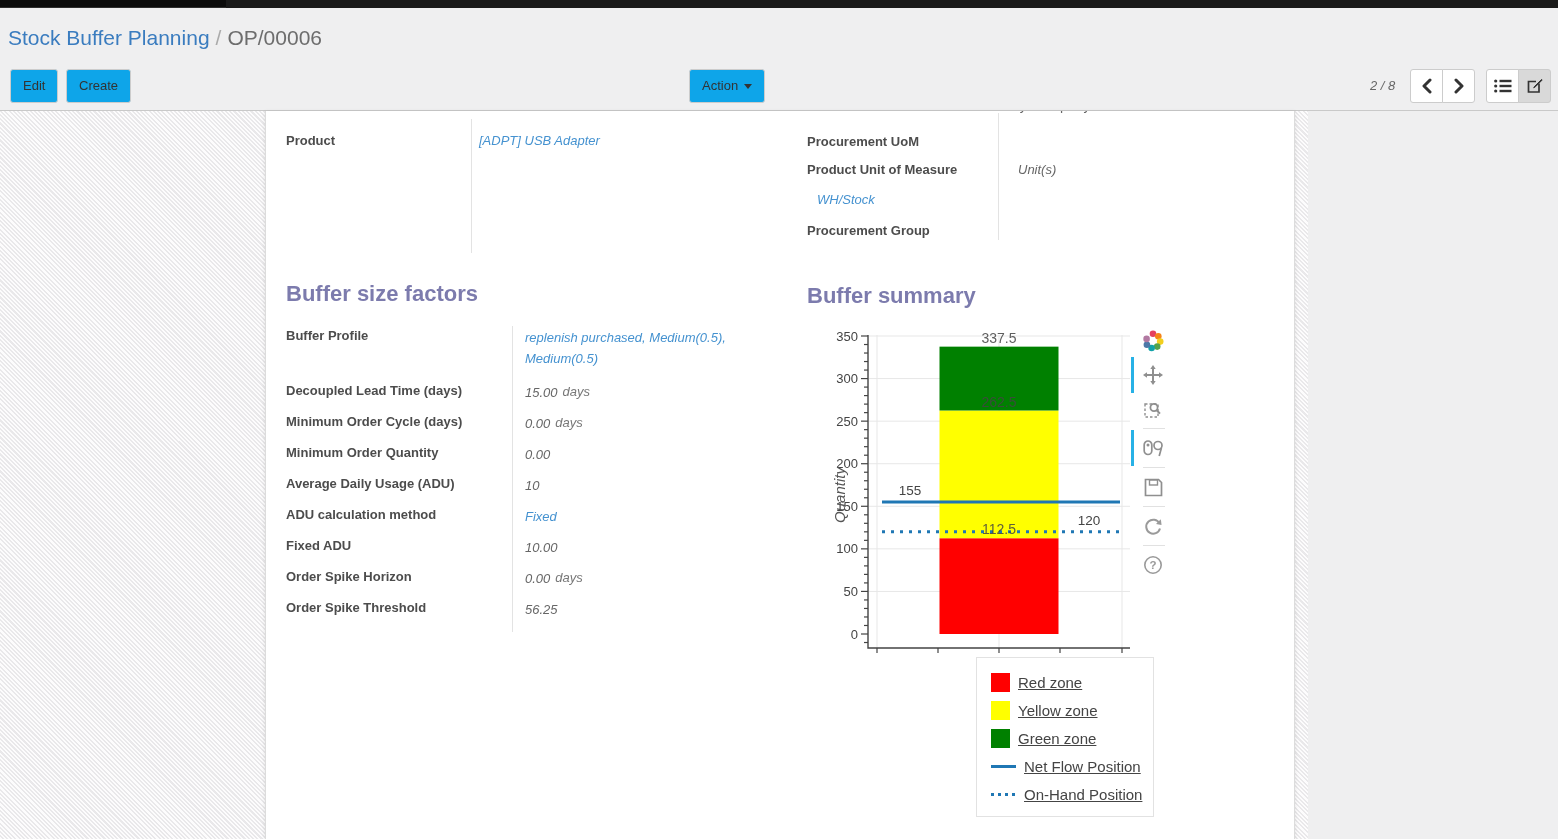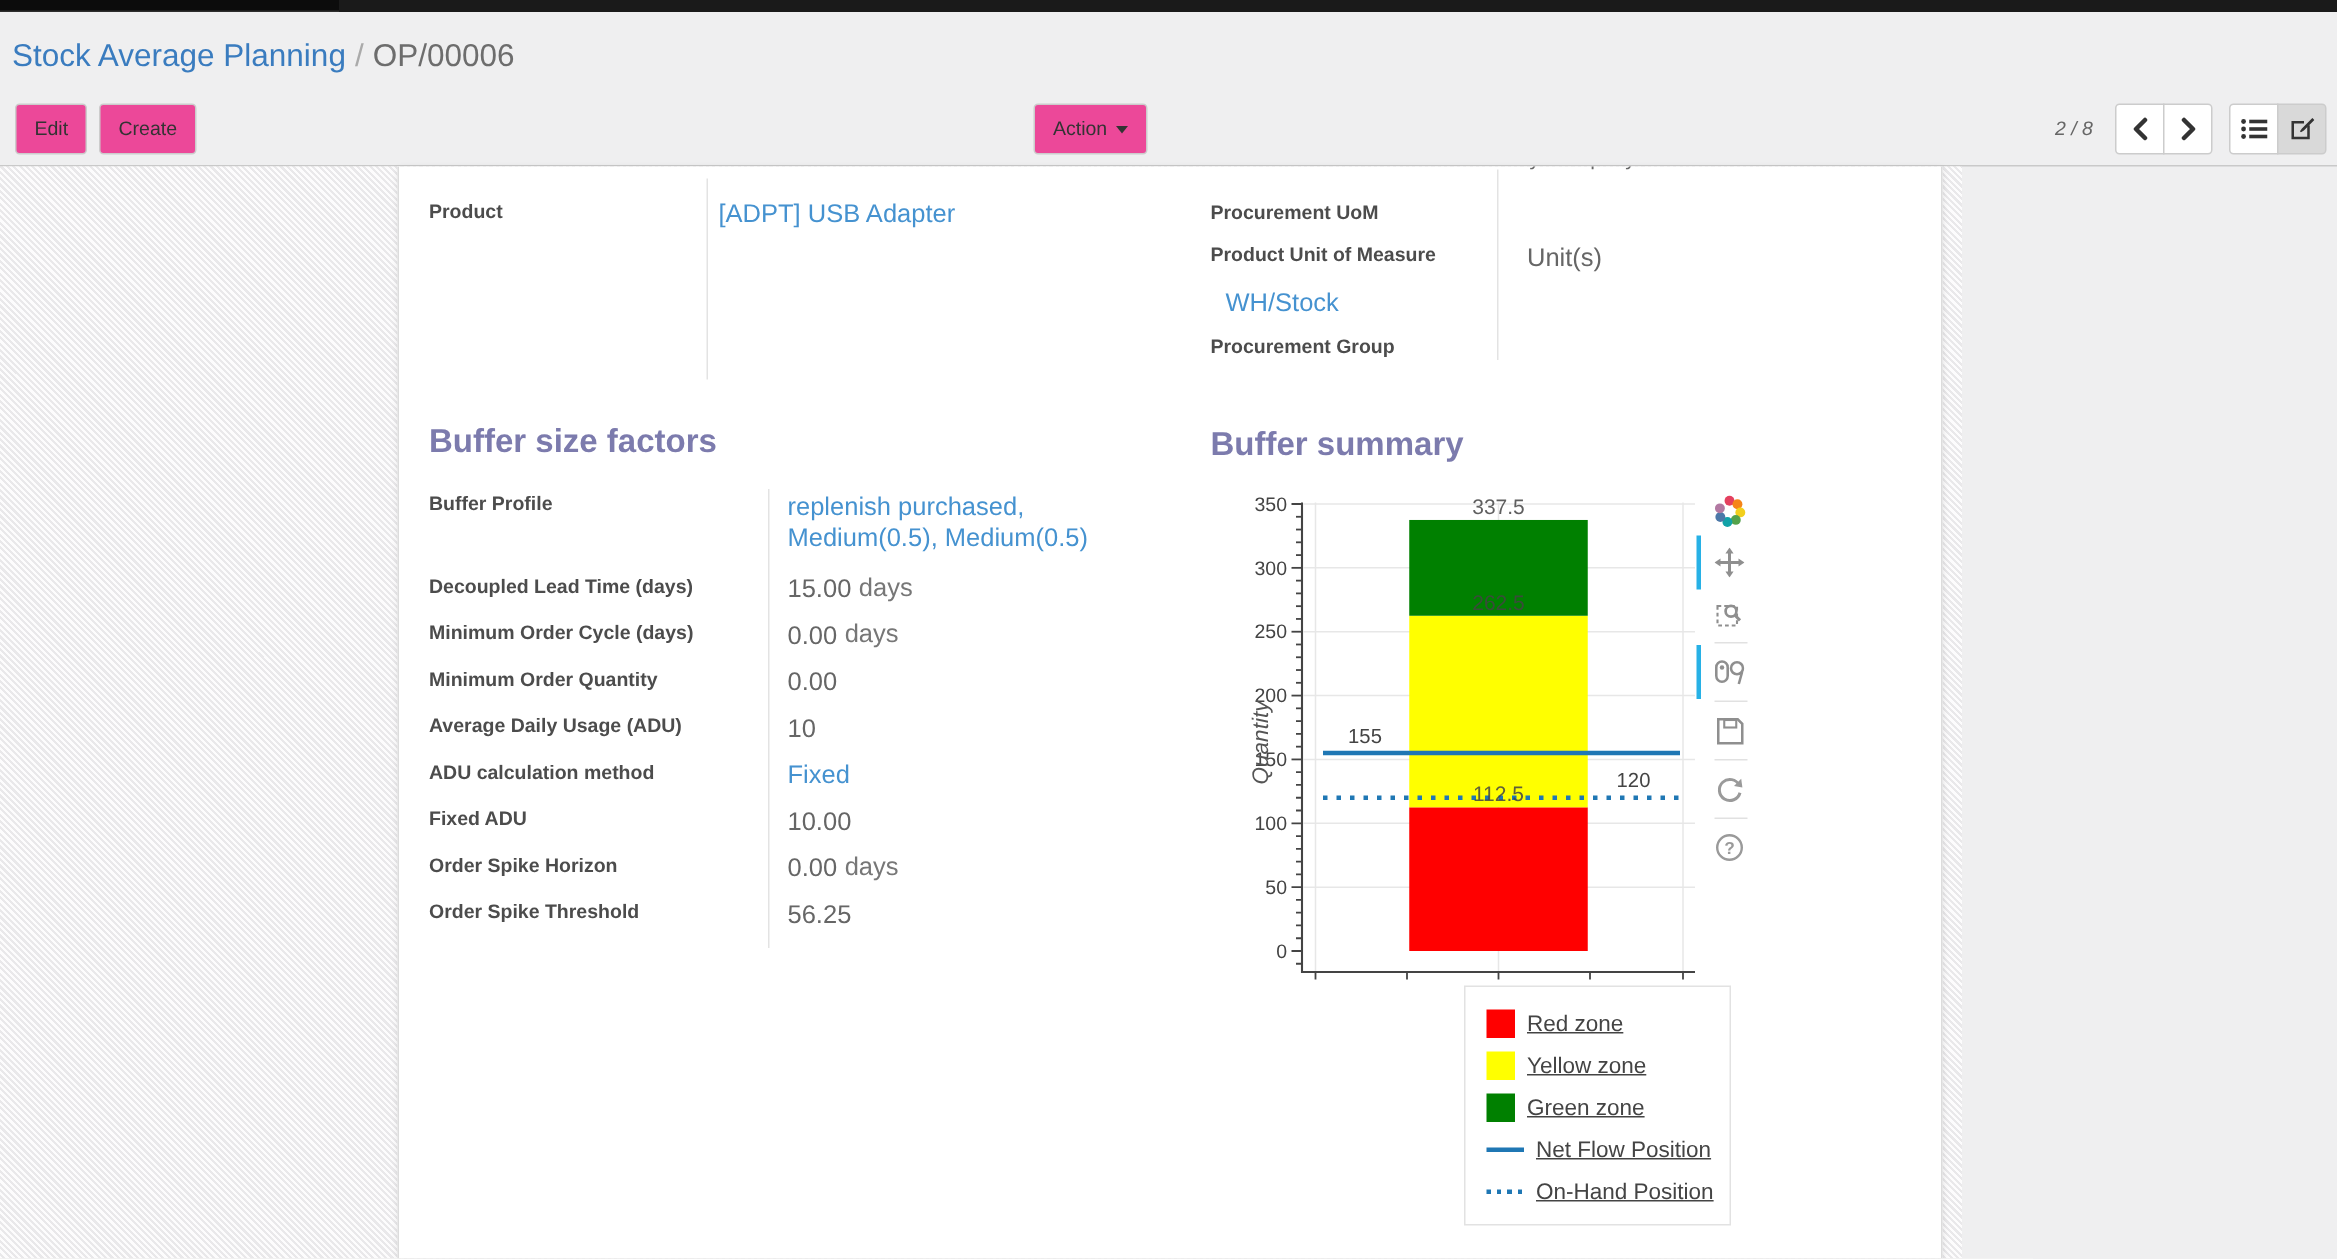--- a/index.html
+++ b/index.html
@@ -11,21 +11,21 @@
   .topbar { position:absolute; left:0; top:0; width:1558px; height:8px; background:#1a1a1a; }
   .topbar-seg { position:absolute; left:0; top:0; width:226px; height:8px; background:#0c0c0c; border-bottom:1px solid #2e2e2e; }
 
   
   .cp { position:absolute; left:0; top:8px; width:1558px; height:103px; background:#efeff0; border-bottom:1px solid #c9c9c9; }
   .breadcrumb { position:absolute; left:8px; top:18px; font-size:21px; }
   .breadcrumb .bc-link { color:#3a7cbf; cursor:pointer; }
   .breadcrumb .bc-sep { color:#aaa; padding:0 6px; }
   .breadcrumb .bc-cur { color:#6d6d6d; }
 
-  .btn { display:inline-block; background:#ec4899; border:1px solid #ccc; border-radius:3px;
+  .btn { display:inline-block; background:#0ea5e9; border:1px solid #ccc; border-radius:3px;
          color:#333; font-size:13px; line-height:20px; padding:6px 12px; cursor:pointer;
          font-family:"Liberation Sans", sans-serif; }
   .btn-edit { position:absolute; left:10px; top:61px; }
   .btn-create { position:absolute; left:66px; top:61px; }
   .btn-action { position:absolute; left:689px; top:61px; }
   .caret { display:inline-block; width:0; height:0; margin-left:6px; vertical-align:middle;
            border-left:4px solid transparent; border-right:4px solid transparent; border-top:5px solid #333; }
 
   .pager-text { position:absolute; left:1370px; top:61px; line-height:34px; color:#666; font-size:13px;font-style:italic; }
   .btn-group { position:absolute; top:61px; display:flex; }
@@ -43,21 +43,21 @@
              background-color:#efeef0;
              background-image:repeating-linear-gradient(45deg, rgba(255,255,255,.85) 0 1.5px, rgba(0,0,0,.025) 1.5px 3px); }
   .sheet { position:absolute; left:265px; top:0; width:1030px; height:728px; background:#fff;
            border-left:1px solid #dcdcdc; border-right:1px solid #dcdcdc;
            box-shadow:0 1px 4px rgba(0,0,0,.12); }
 
   .sliver { position:absolute; left:742px; top:0; width:140px; height:5px; overflow:hidden; }
   .sliver span { display:block; margin-top:-14px; font-size:14px; color:#666; }
 
   .flabel { font-weight:bold; color:#4c4c4c; font-size:13px; }
-  .fval { color:#666; font-size:17px; }
+  .fval { color:#666; font-size:13px;font-style:italic; }
   .flink { color:#4592d0; cursor:pointer; }
   .suffix { color:#777; margin-left:5px; position:relative; top:-1px; }
 
   .vsep { position:absolute; width:1px; background:#e3e3e3; }
 
   .tbl { position:absolute; }
   .trow { display:flex; }
   .trow .lab { flex:0 0 auto; }
   .trow .val { padding-left:10px; }
 
@@ -93,21 +93,21 @@
 <body>
 
 <div id="app">
 
   <div class="topbar">
     <div class="topbar-seg"></div>
   </div>
 
   <div class="cp">
     <div class="breadcrumb">
-      <span class="bc-link">Stock Average Planning</span><span class="bc-sep">/</span><span class="bc-cur">OP/00006</span>
+      <span class="bc-link">Stock Buffer Planning</span><span class="bc-sep">/</span><span class="bc-cur">OP/00006</span>
     </div>
 
     <button class="btn btn-edit">Edit</button>
     <button class="btn btn-create">Create</button>
 
     <button class="btn btn-action"><span>Action</span><span class="caret"></span></button>
 
     <div class="pager-text">2 / 8</div>
 
     <div class="btn-group grp-arrows">

